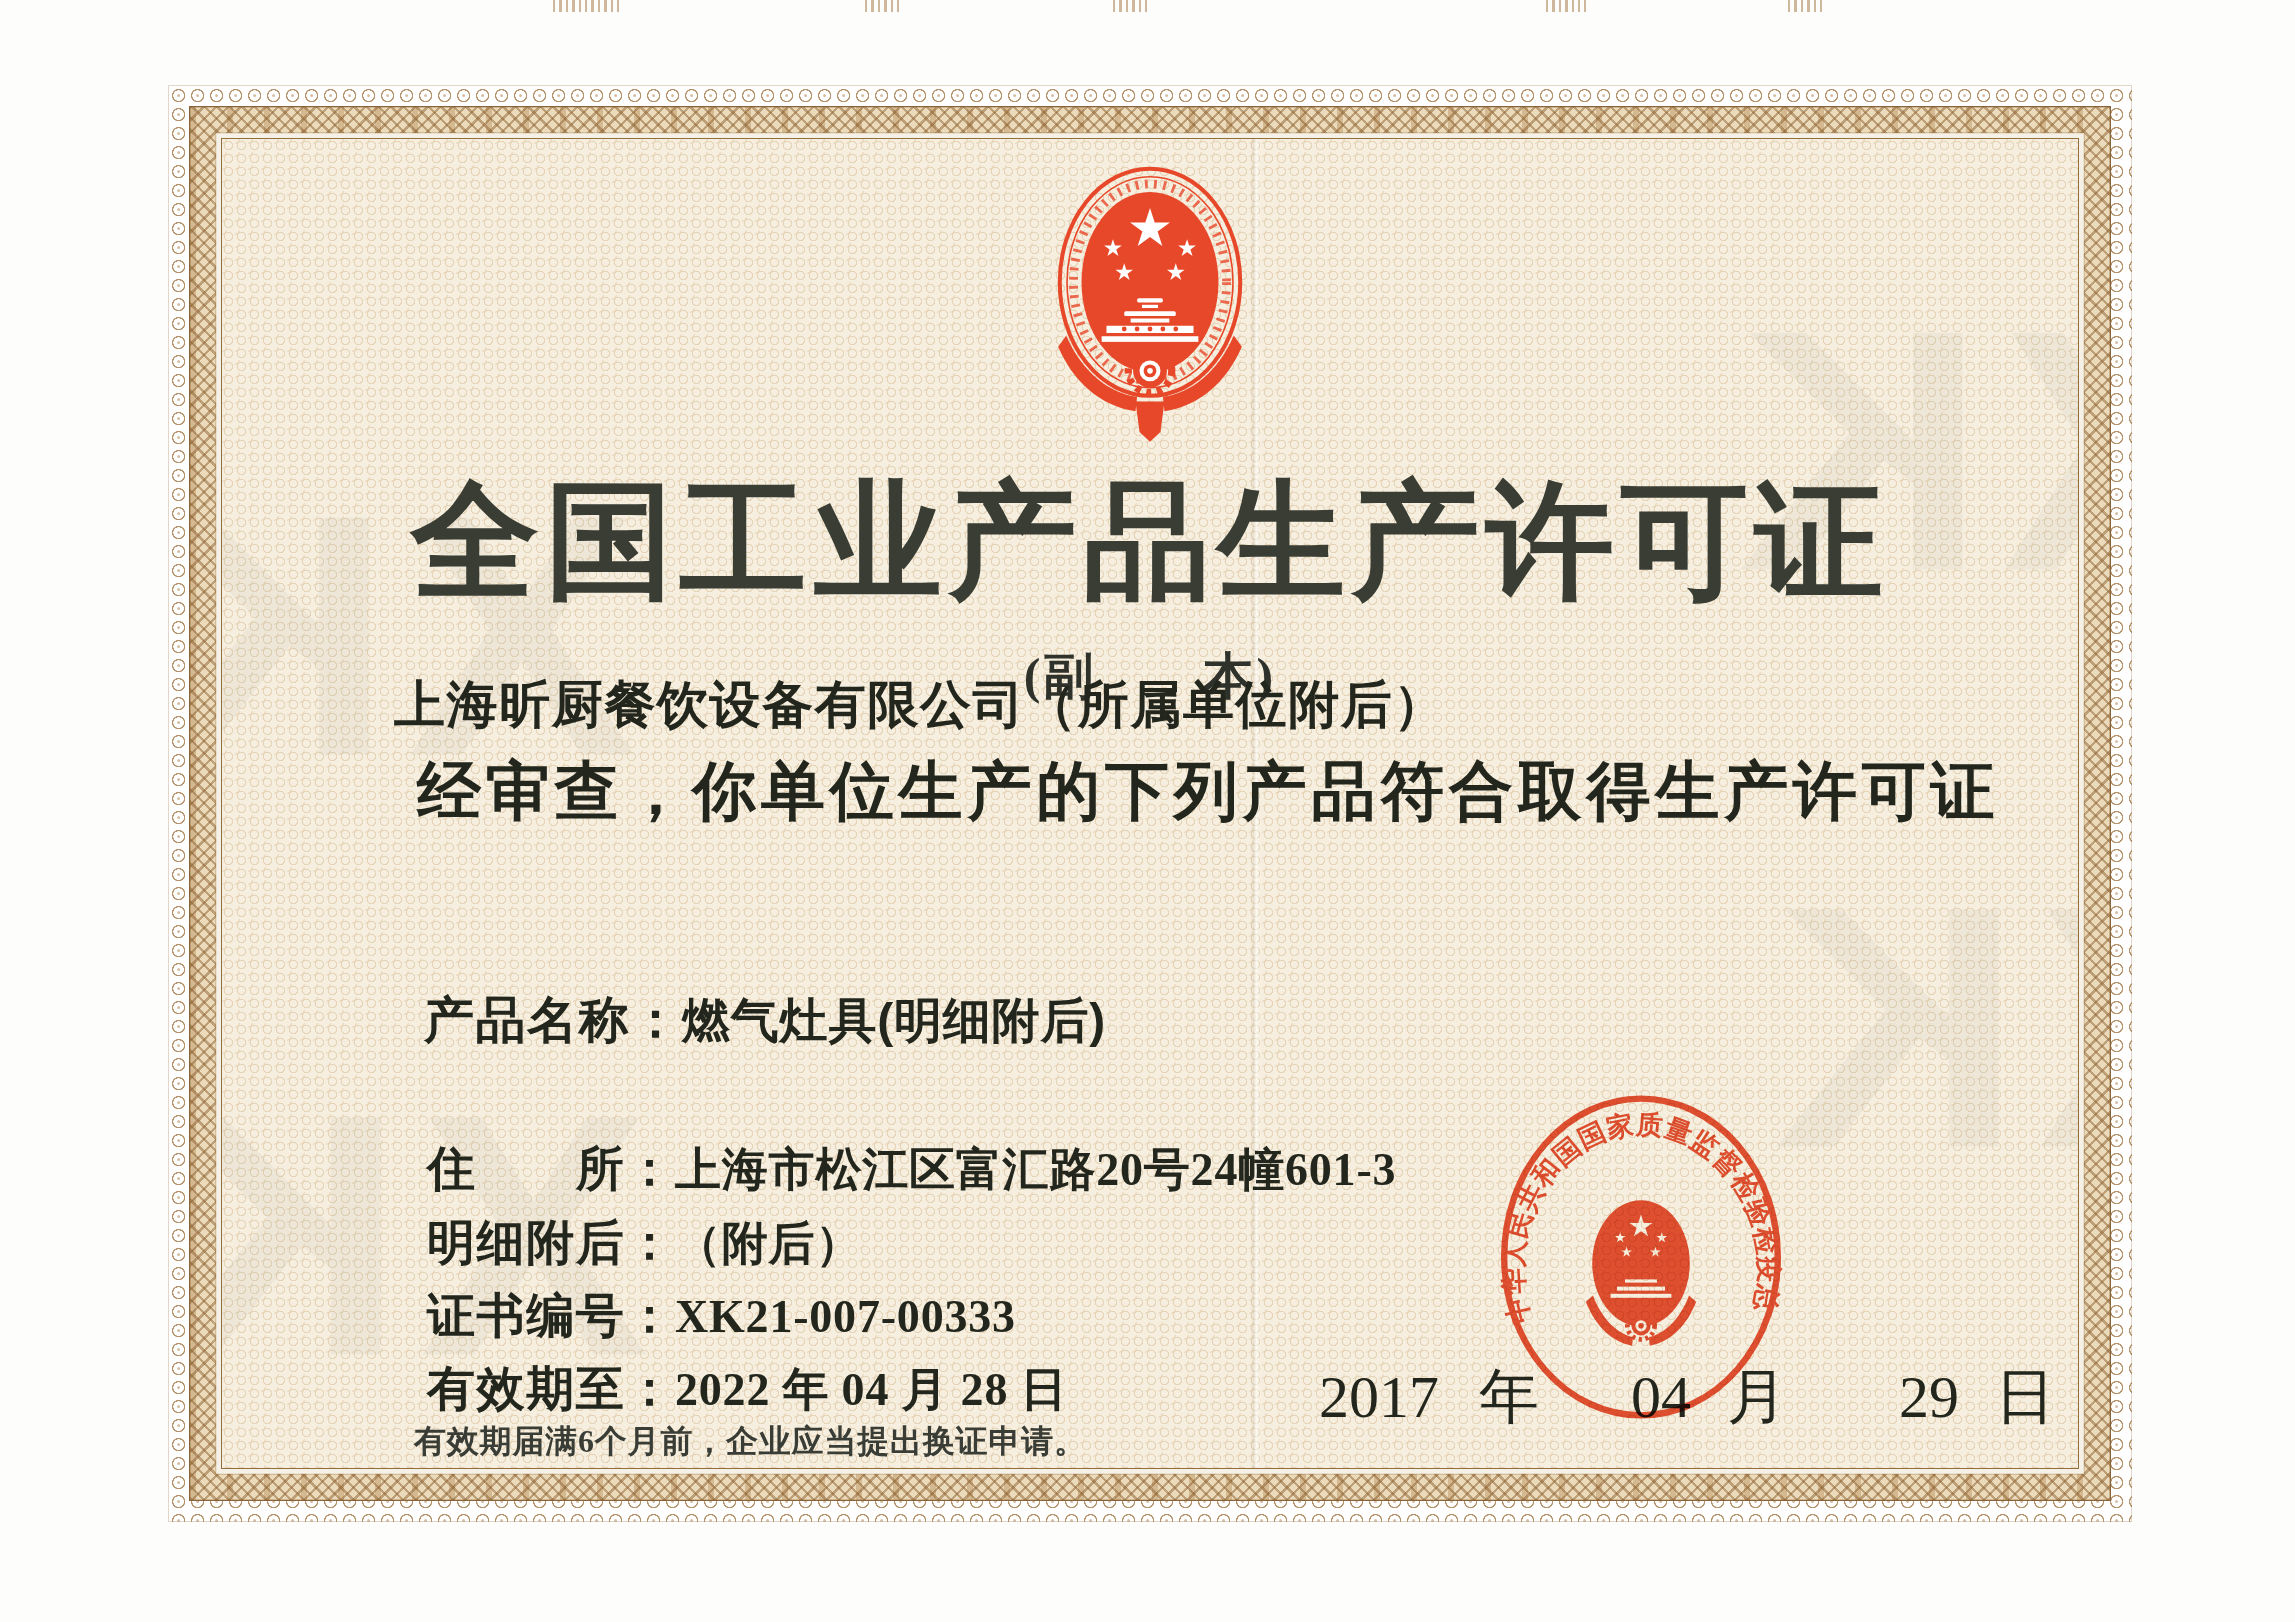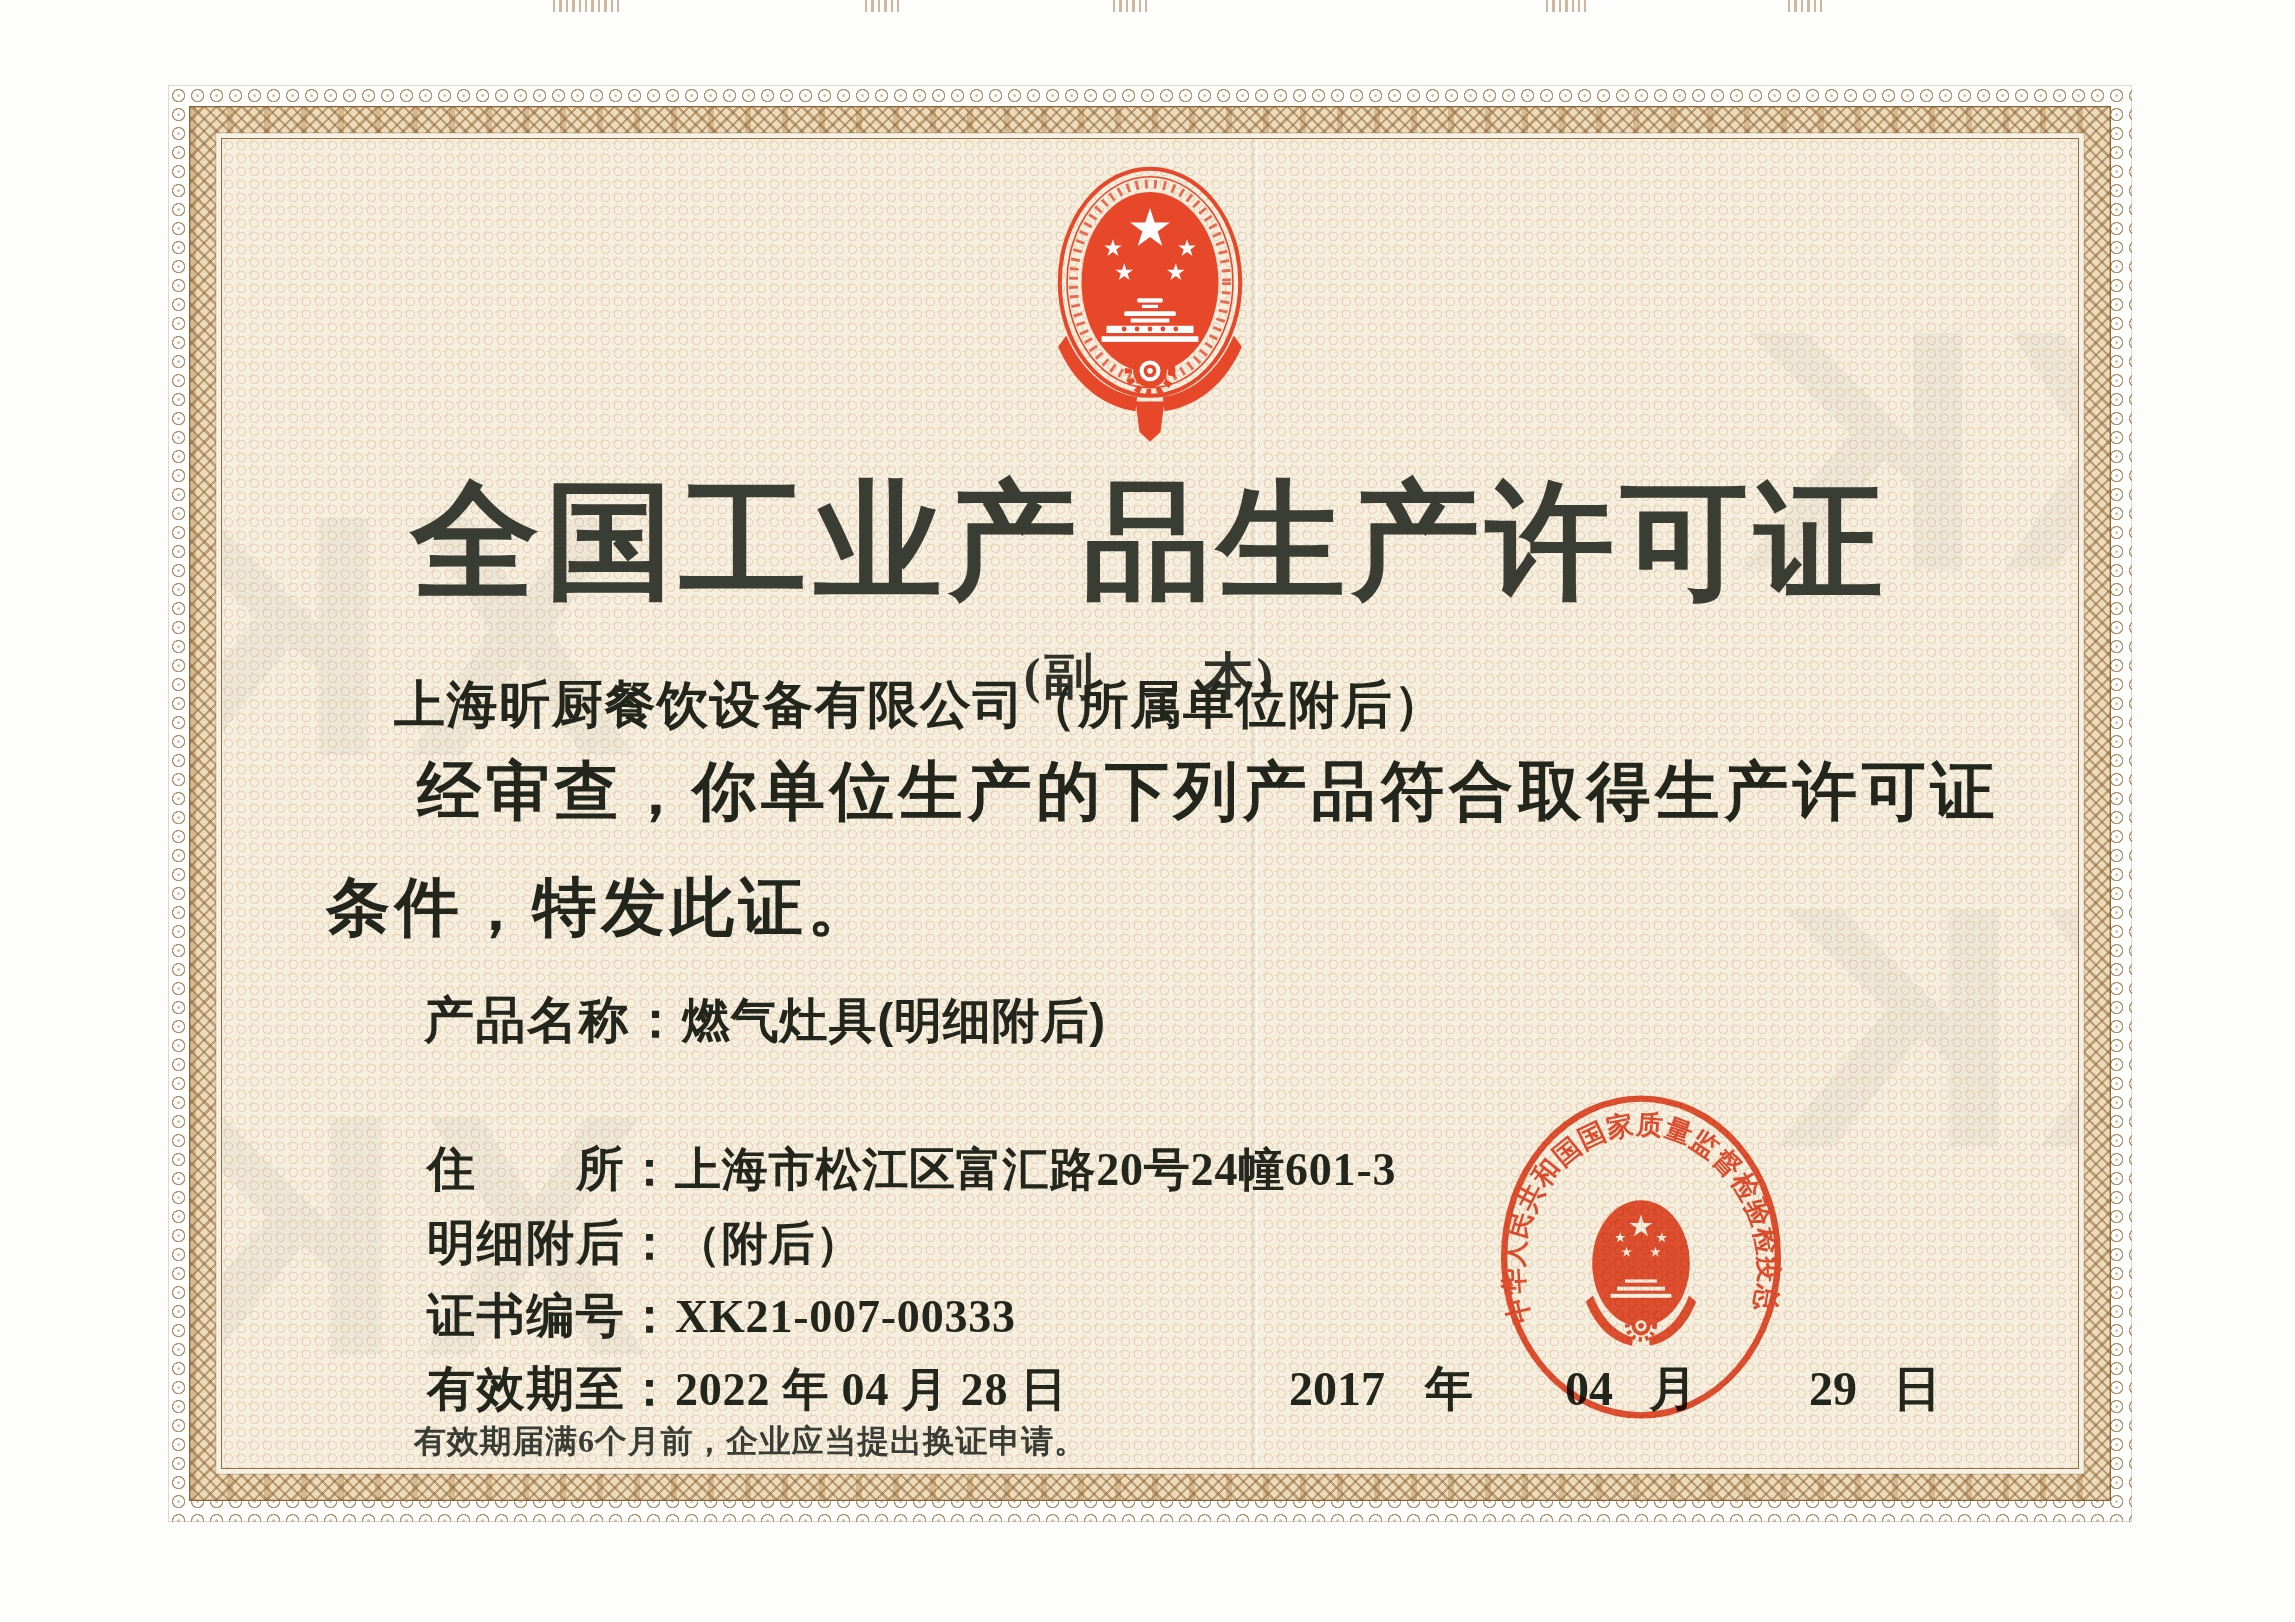--- a/index.html
+++ b/index.html
@@ -95,22 +95,22 @@
   .row .fvalue { font-size:46px; font-weight:bold; letter-spacing:0.8px; }
   .product-row { left:202px; top:848px; }
   .product-row .flabel { font-size:50px; }
   .product-row .fvalue { font-family:"Liberation Sans","DejaVu Sans",sans-serif; font-size:48px; }
   .field-0 { left:205px; top:998px; }
   .field-1 { left:205px; top:1072px; }
   .field-2 { left:205px; top:1145px; }
   .field-3 { left:205px; top:1218px;text-align:center; }
 
   .issue-date {
-    position:absolute; left:1067px; top:1218px; white-space:nowrap;
-    font-size:48px; font-weight:bold; color:#23261d;
+    position:absolute; left:1097px; top:1218px; white-space:nowrap;
+    font-size:60px; font-weight:normal; color:#23261d;
   }
   .issue-date span { display:inline-block; }
   .d0 { margin-right:40px; }
   .d1 { margin-right:92px; }
   .d2 { margin-right:36px; }
   .d3 { margin-right:112px; }
   .d4 { margin-right:36px; }
 
   .note {
     position:absolute; left:192px; top:1281px;
@@ -190,21 +190,20 @@
           <circle cx="120" cy="258" r="8" fill="#e8482a"></circle>
           <circle cx="120" cy="258" r="3.5" fill="#ffffff"></circle>
         </g>
       </svg>
 
       <div class="title">全国工业产品生产许可证</div>
       <div class="subtitle">(副　　本)</div>
       <div class="company">上海昕厨餐饮设备有限公司（所属单位附后）</div>
 
       <div class="para-line para-1">经审查，你单位生产的下列产品符合取得生产许可证</div>
-      <div class="para-line para-2">条件，特发此证。</div>
 
       <div class="row product-row">
         <span class="flabel">产品名称：</span><span class="fvalue">燃气灶具(明细附后)</span>
       </div>
 
       <div class="row field-0">
         <span class="flabel">住　　所：</span><span class="fvalue">上海市松江区富汇路20号24幢601-3</span>
       </div>
       <div class="row field-1">
         <span class="flabel">明细附后：</span><span class="fvalue">（附后）</span>

